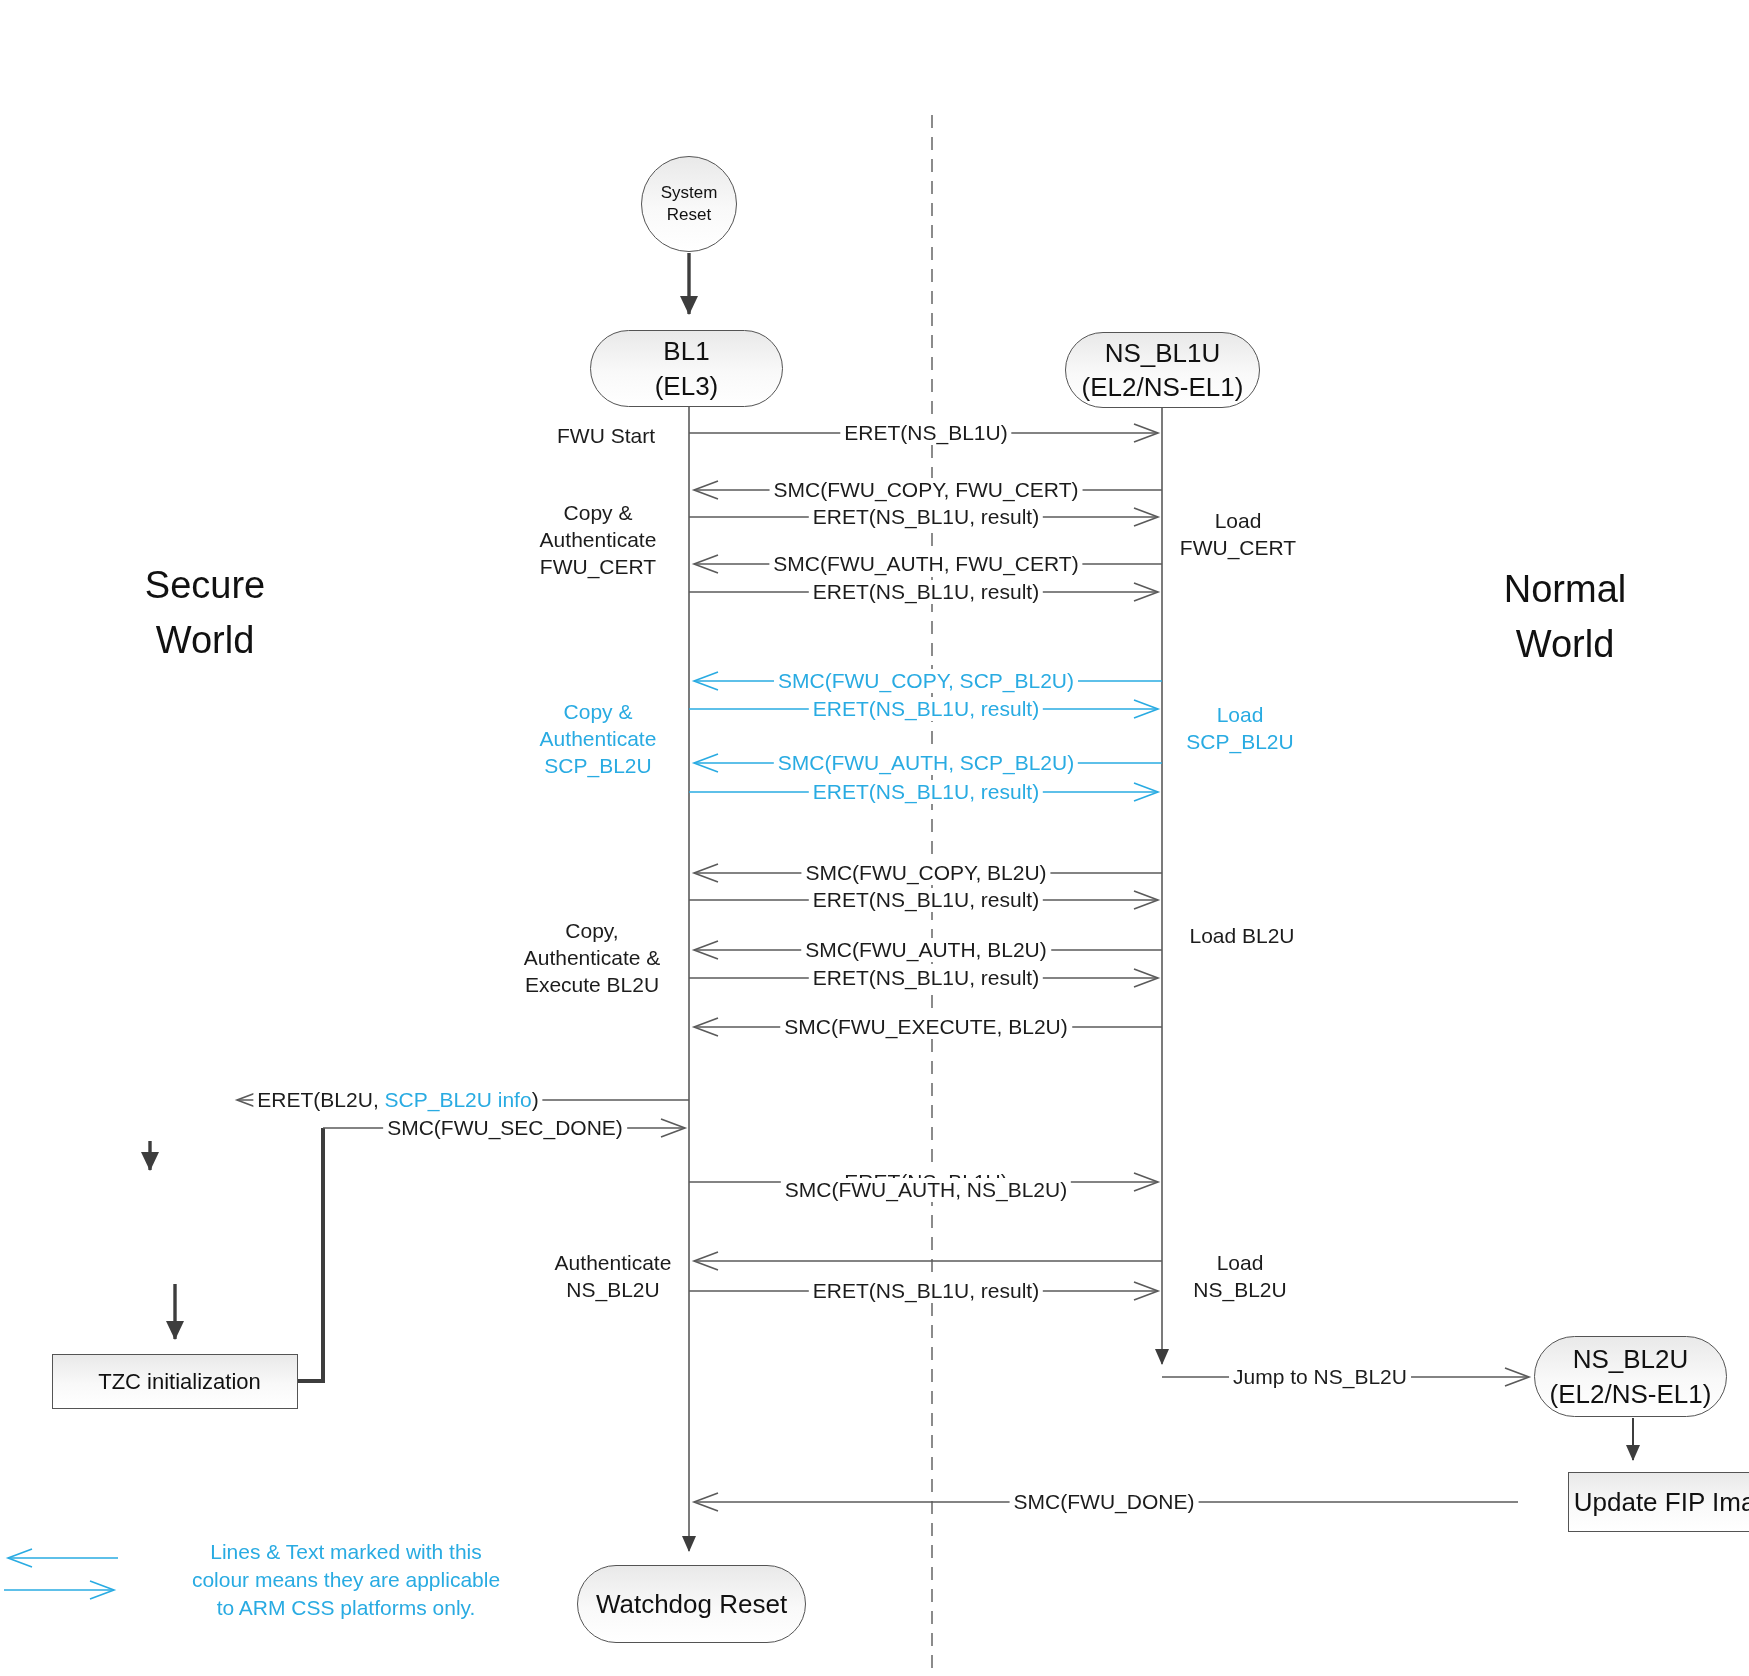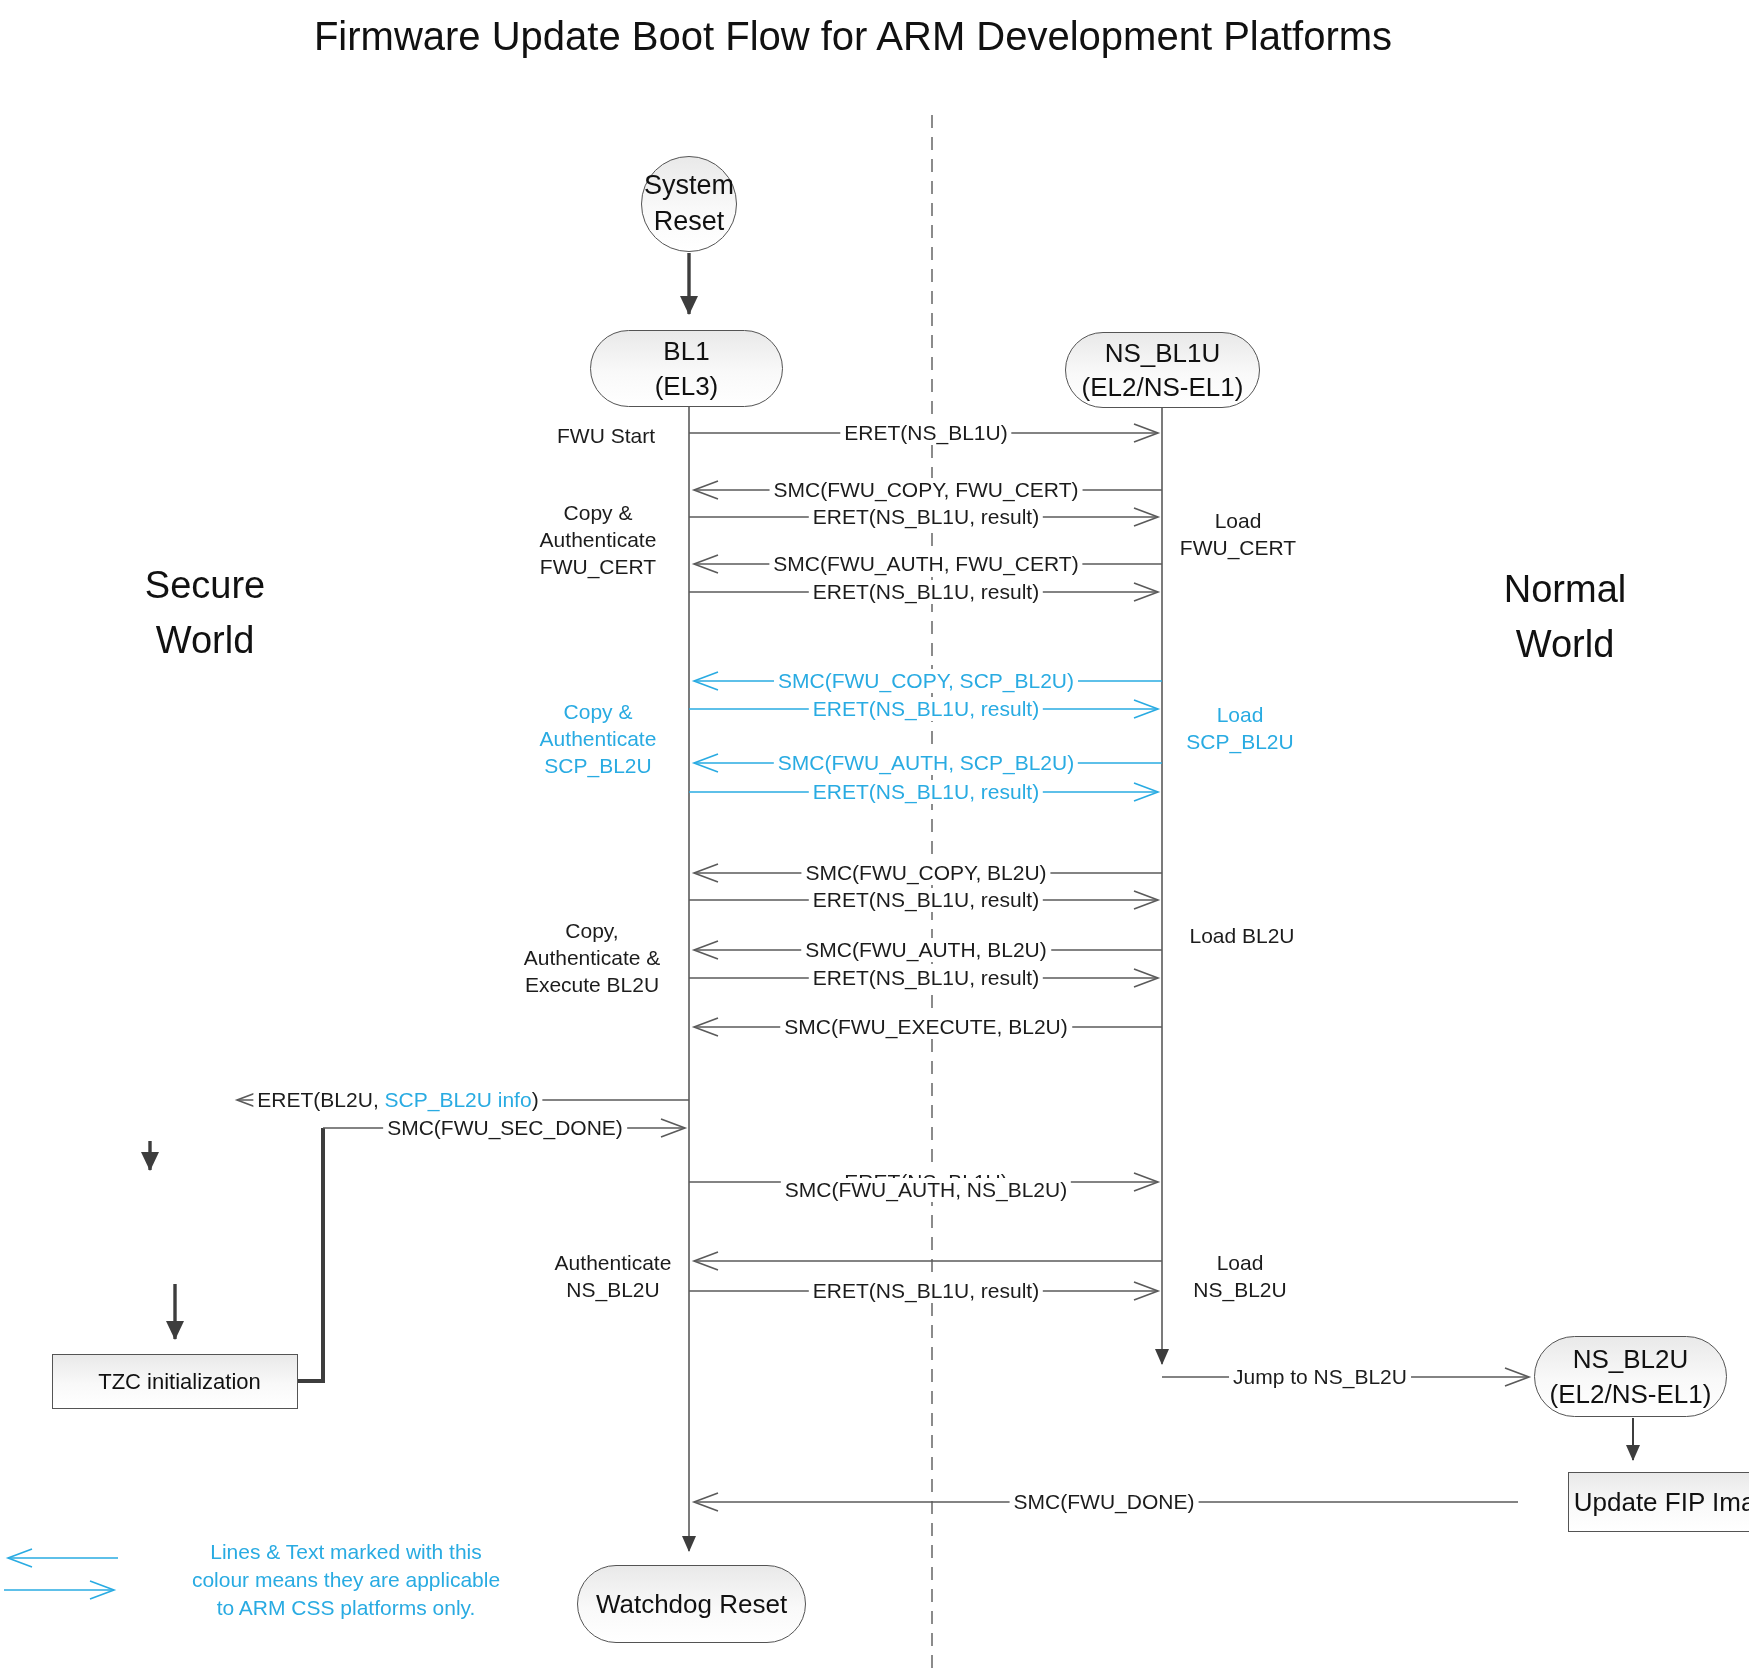--- a/index.html
+++ b/index.html
@@ -103,27 +103,26 @@
     <line x1="1162" y1="1261" x2="694" y2="1261" stroke="#5a5a5a" stroke-width="1.6" marker-end="url(#openG)"></line>
     <line x1="689" y1="1291" x2="1158" y2="1291" stroke="#5a5a5a" stroke-width="1.6" marker-end="url(#openG)"></line>
     <line x1="1162" y1="1377" x2="1529" y2="1377" stroke="#5a5a5a" stroke-width="1.6" marker-end="url(#openG)"></line>
 
     <line x1="1518" y1="1502" x2="694" y2="1502" stroke="#5a5a5a" stroke-width="1.6" marker-end="url(#openG)"></line>
 
     <line x1="118" y1="1558" x2="8" y2="1558" stroke="#29ABE2" stroke-width="1.6" marker-end="url(#openC)"></line>
     <line x1="4" y1="1590" x2="114" y2="1590" stroke="#29ABE2" stroke-width="1.6" marker-end="url(#openC)"></line>
   </svg>
 
-  <div class="title">Firmware Update Boot Flow for ARM Development Platforms</div>
   <div class="world" style="left:205px;top:613px;">Secure
 World</div>
   <div class="world" style="left:1565px;top:617px;">Normal
 World</div>
 
-  <div class="node circle" style="left:641px;top:156px;width:96px;height:96px;font-size:27px;">System
+  <div class="node circle" style="left:641px;top:156px;width:96px;height:96px;font-size:17px;">System
 Reset</div>
   <div class="node stadium" style="left:590px;top:330px;width:193px;height:77px;">BL1
 (EL3)</div>
   <div class="node stadium" style="left:1065px;top:332px;width:195px;height:76px;">NS_BL1U
 (EL2/NS-EL1)</div>
   <div class="node stadium" style="left:1534px;top:1336px;width:193px;height:81px;">NS_BL2U
 (EL2/NS-EL1)</div>
   <div class="node stadium" style="left:577px;top:1565px;width:229px;height:78px;">Watchdog Reset</div>
   <div class="node rect" style="left:52px;top:1354px;width:246px;height:55px;font-size:22px;padding-left:9px;">TZC initialization</div>
   <div class="node rect" style="left:1568px;top:1472px;width:222px;height:60px;font-size:26px;">Update FIP Image</div>

